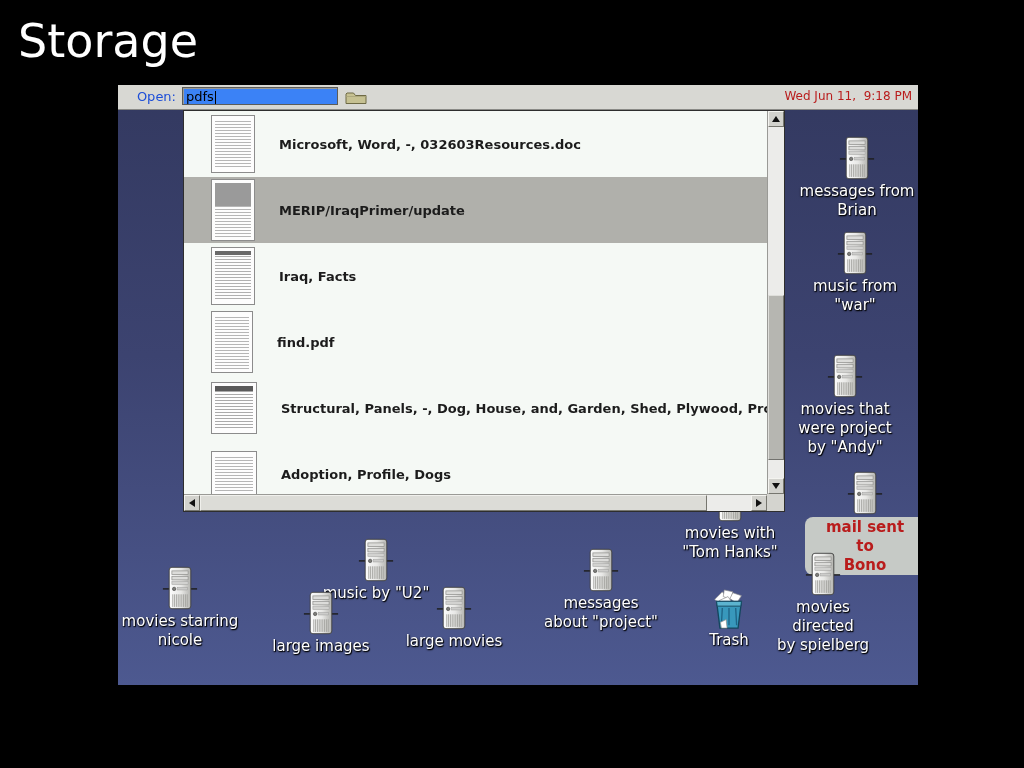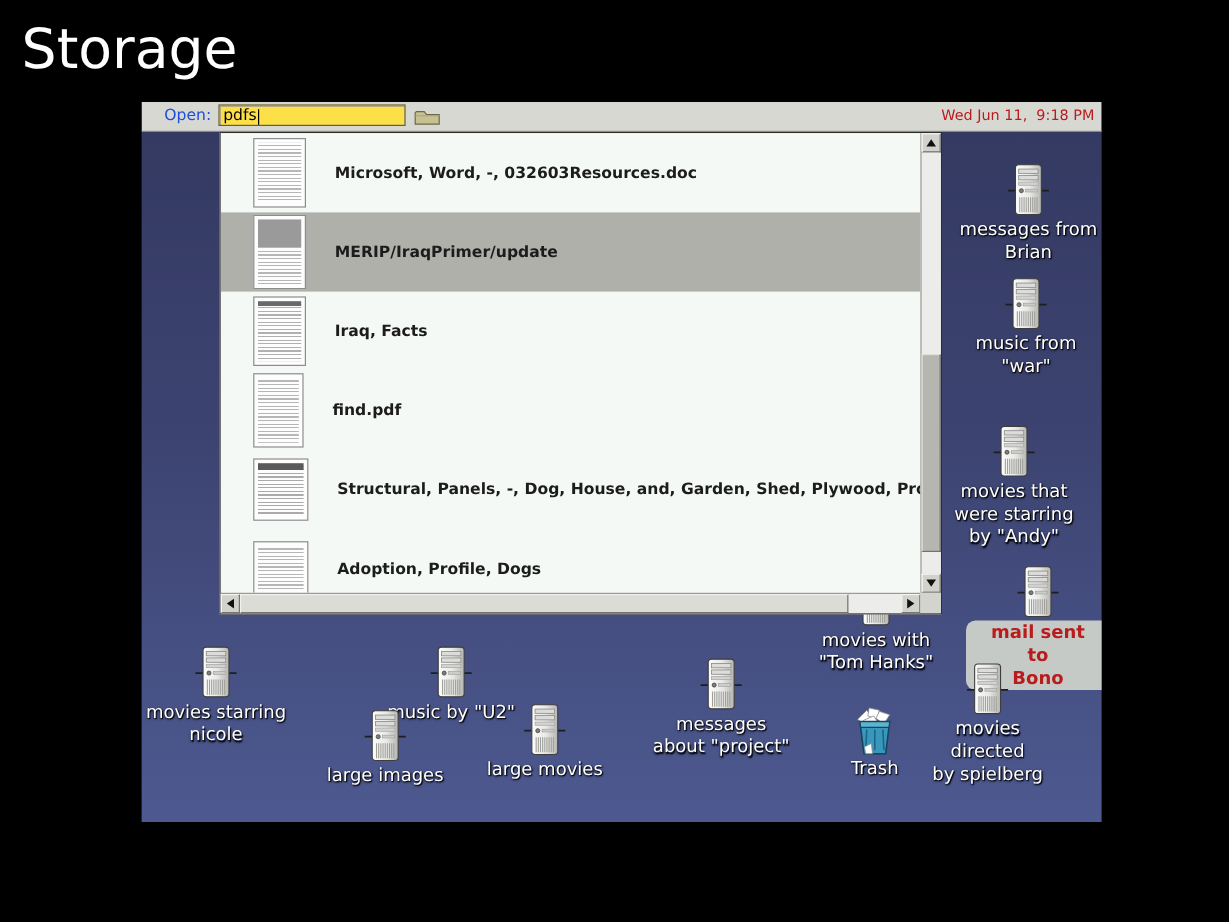--- a/index.html
+++ b/index.html
@@ -7,21 +7,21 @@
          font-family:"DejaVu Sans","Liberation Sans",sans-serif;}
   .page-title{position:absolute;left:18px;top:14px;color:#fff;font-size:46px;font-weight:400;}
 
   .desktop{position:absolute;left:118px;top:85px;width:800px;height:600px;overflow:hidden;
            background:linear-gradient(180deg,#333960 0%,#3c4370 45%,#4d5990 100%);}
 
   
   .topbar{position:absolute;left:0;top:0;width:800px;height:25px;background:#d8d8d3;
           border-bottom:1px solid #8a8a86;box-sizing:border-box;}
   .open-label{position:absolute;left:0;top:4px;width:58px;text-align:right;font-size:13px;color:#1d4ed8;}
-  .filename-input{position:absolute;left:64px;top:2px;width:156px;height:18px;background:#fde047;
+  .filename-input{position:absolute;left:64px;top:2px;width:156px;height:18px;background:#3b82f6;
           border:1px solid #5c5c58;box-shadow:inset 1px 1px 0 #9a9a96;font-size:13px;color:#000;
           padding:1px 0 0 3px;box-sizing:border-box;white-space:pre;}
   .caret{display:inline-block;width:1px;height:13px;background:#000;vertical-align:text-bottom;margin-left:1px;}
   .folder-btn{position:absolute;left:226px;top:2px;width:24px;height:20px;display:flex;align-items:center;justify-content:center;}
   .clock{position:absolute;right:6px;top:4px;font-size:12px;color:#b91c1c;white-space:pre;}
 
   
   .dialog{position:absolute;left:65px;top:25px;width:602px;height:402px;background:#f5f9f5;
           border:1px solid #2e2e2e;box-sizing:border-box;z-index:5;}
   .list{position:absolute;left:0;top:0;right:17px;bottom:17px;overflow:hidden;background:#f5f9f5;font-weight:bold;}
@@ -236,32 +236,32 @@
           <use href="#sym-computer"></use>
         </svg>
       <div class="dlabel">music from
 "war"</div>
     </div>
     <div class="dicon" style="left:667px;top:268px;">
       <svg width="36" height="46">
           <use href="#sym-computer"></use>
         </svg>
       <div class="dlabel">movies that
-were starring
+were project
 by "Andy"</div>
     </div>
     <div class="dicon" style="left:687px;top:385px;">
       <svg width="36" height="46">
           <use href="#sym-computer"></use>
         </svg>
       <div class="dlabel sel">mail sent to
 Bono</div>
     </div>
 
-    <div class="dicon" style="left:2px;top:452px;">
+    <div class="dicon" style="left:2px;top:480px;">
       <svg width="36" height="46">
           <use href="#sym-computer"></use>
         </svg>
       <div class="dlabel">movies starring
 nicole</div>
     </div>
     <div class="dicon" style="left:198px;top:452px;">
       <svg width="36" height="46">
           <use href="#sym-computer"></use>
         </svg>

